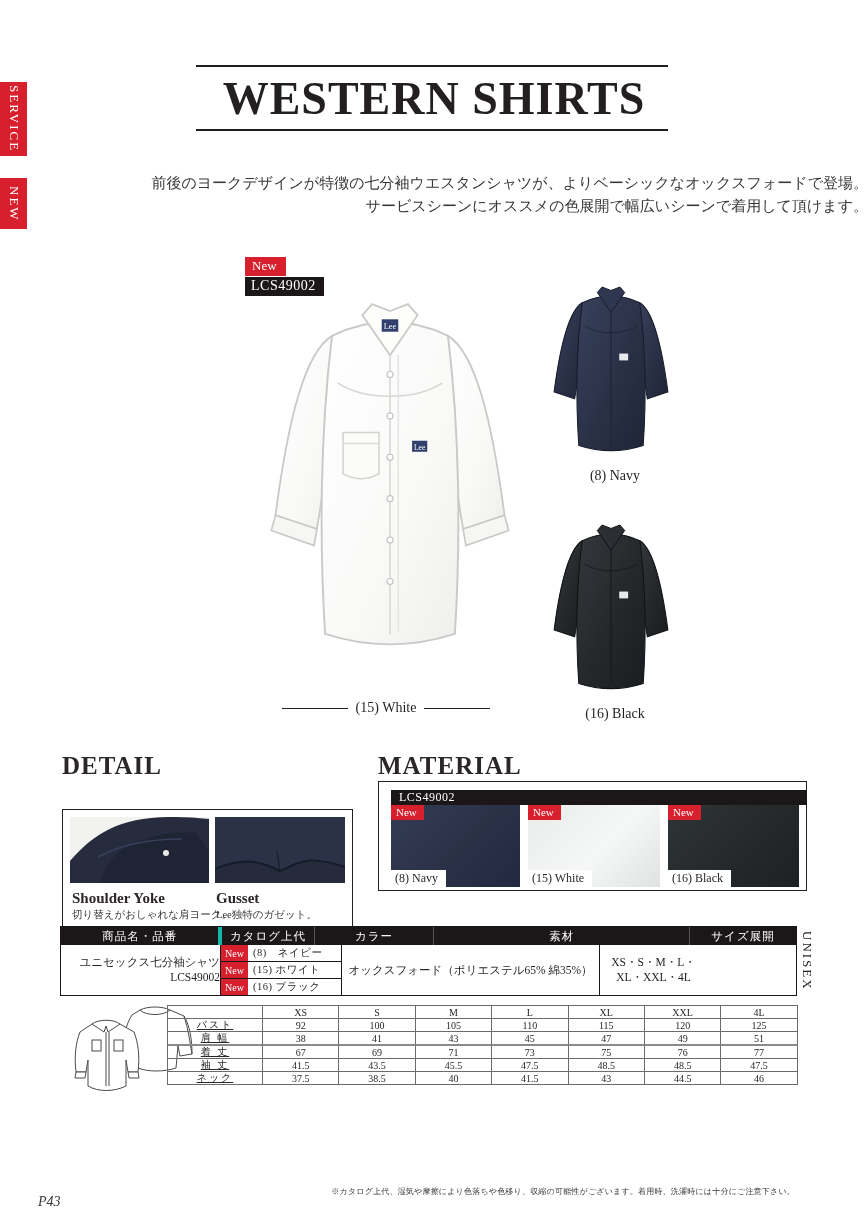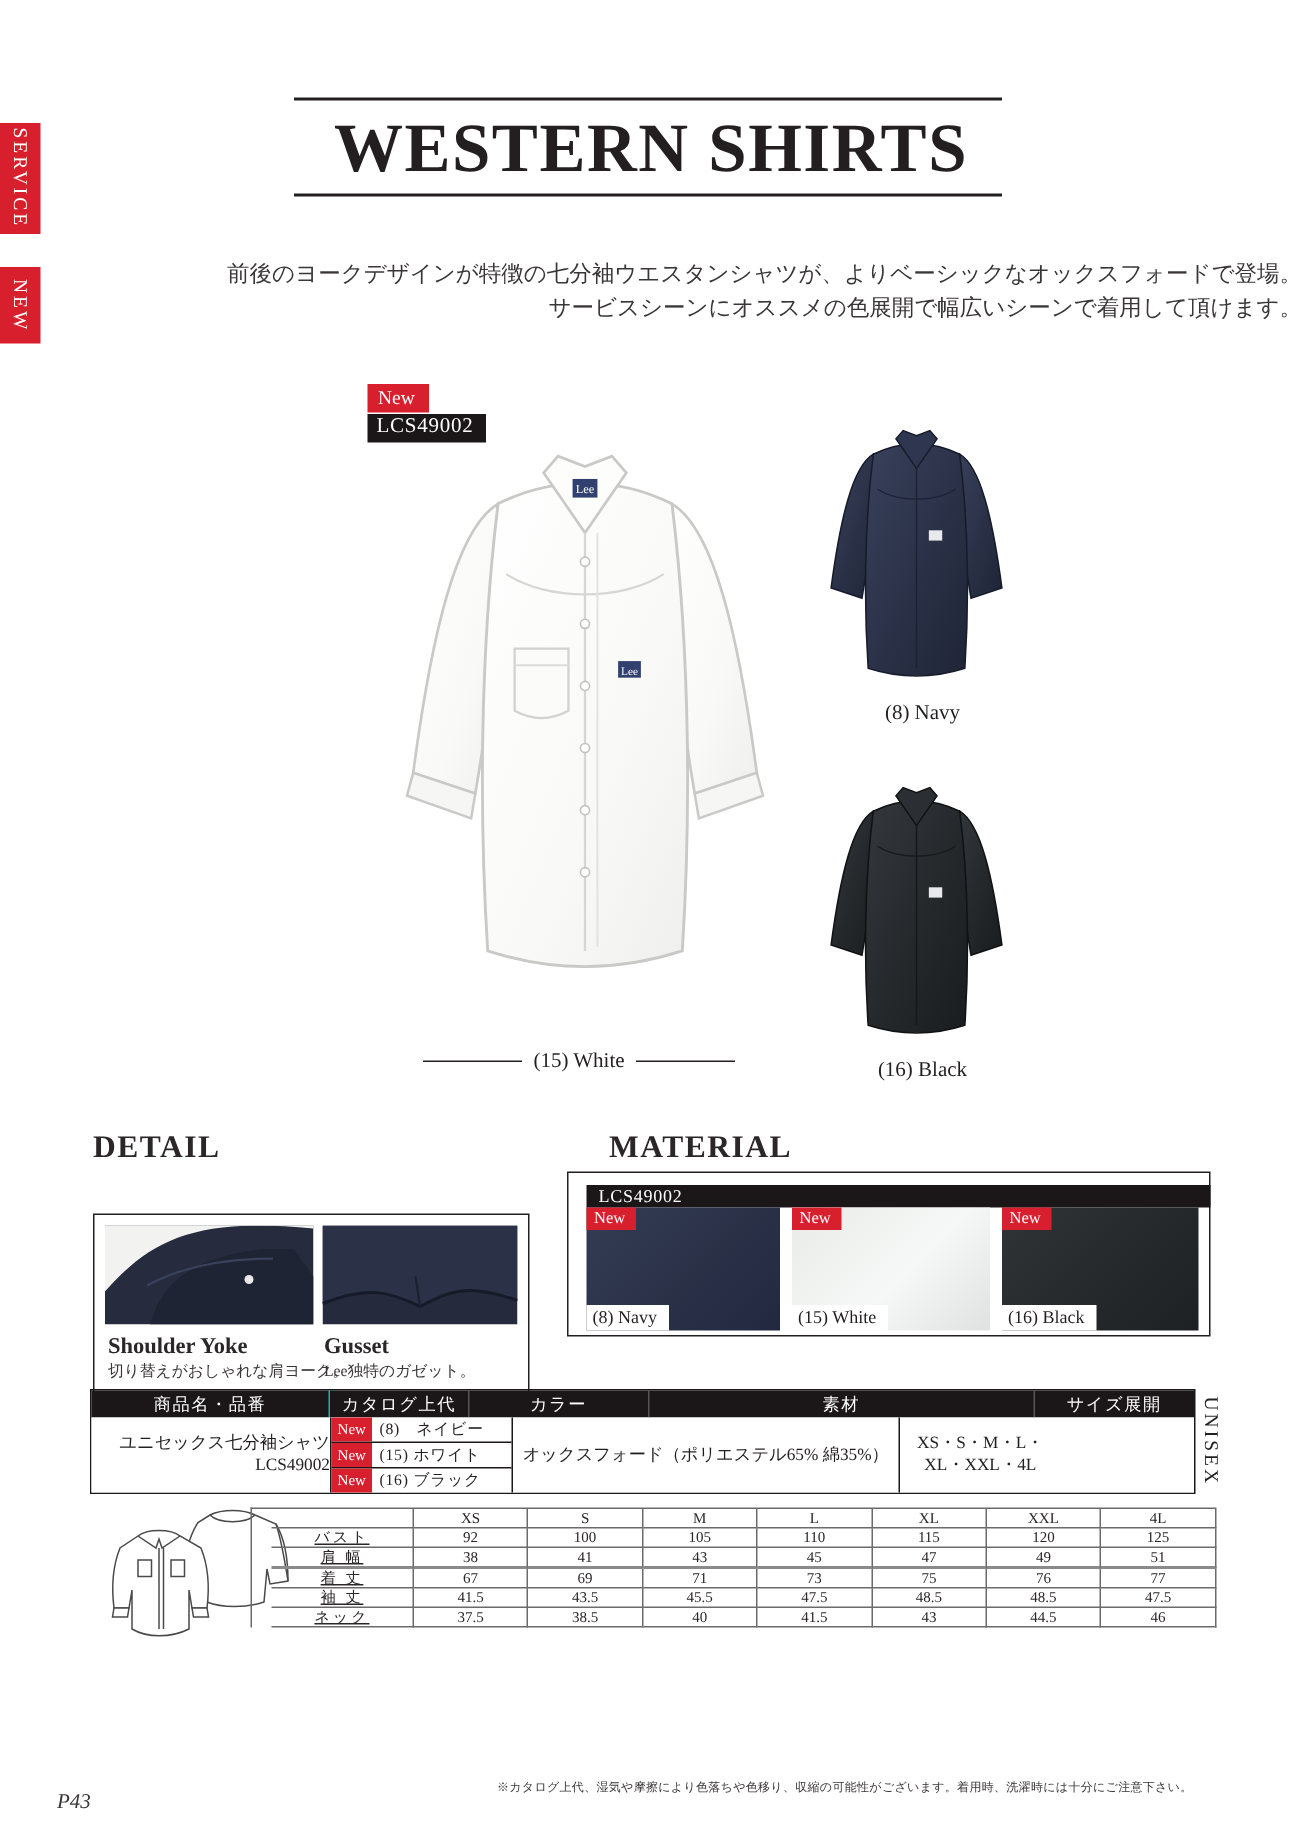--- a/index.html
+++ b/index.html
@@ -18,21 +18,21 @@
          text-align:center;width:100%;color:#231f20;}
   .desc{width:100%;text-align:right;font-size:15px;line-height:23px;color:#3a3637;}
 
   
   .tag-new{background:#d71f2d;color:#fff;font-size:13px;padding:1px 9px 2px 7px;display:inline-block;}
   .tag-code{background:#1b1718;color:#fff;font-size:14px;padding:1px 8px 2px 6px;display:inline-block;letter-spacing:0.5px;}
   .shirt-label{font-size:14px;color:#231f20;text-align:center;}
   .label-rule{display:inline-block;width:66px;height:1px;background:#231f20;vertical-align:middle;margin:0 8px;}
 
   
-  .sec-head{font-size:21px;font-weight:bold;letter-spacing:1px;color:#2b2627;}
+  .sec-head{font-size:25px;font-weight:bold;letter-spacing:1px;color:#2b2627;}
 
   .frame{border:1px solid #231f20;background:#fff;}
   .detail-title{font-size:15px;font-weight:bold;color:#2b2627;line-height:17px;}
   .detail-cap{font-size:10.5px;color:#3a3637;line-height:13px;}
 
   
   .mat-bar{background:#1b1718;color:#fff;font-size:12px;letter-spacing:0.5px;
            display:flex;align-items:center;padding-left:8px;}
   .swatch{position:absolute;top:0;height:82px;}
   .swatch .new{position:absolute;top:0;left:0;background:#d71f2d;color:#fff;font-size:11px;padding:1px 7px 2px 5px;}
@@ -174,42 +174,42 @@
       <path d="M0,0 H130 V50 C95,38 85,44 65,54 C45,44 30,40 0,52 Z" fill="#2b3247"></path>
       <path d="M0,52 C30,40 45,44 65,54 C85,44 95,38 130,50" stroke="#161b29" stroke-width="2" fill="none"></path>
       <path d="M65,54 L62,34" stroke="#1b2131" stroke-width="1.5" fill="none"></path>
     </svg>
     <div class="abs detail-title" style="left:9px;top:80px;">Shoulder Yoke</div>
     <div class="abs detail-cap" style="left:9px;top:98px;">切り替えがおしゃれな肩ヨーク。</div>
     <div class="abs detail-title" style="left:153px;top:80px;">Gusset</div>
     <div class="abs detail-cap" style="left:153px;top:98px;">Lee独特のガゼット。</div>
   </div>
 
-  <div class="abs sec-head" style="left:378px;top:752px;margin-left:28px;">MATERIAL</div>
+  <div class="abs sec-head" style="left:378px;top:752px;">MATERIAL</div>
   <div class="abs frame" style="left:378px;top:781px;width:427px;height:108px;">
     <div class="abs mat-bar" style="left:12px;top:8px;width:408px;height:15px;">LCS49002</div>
     <div class="abs" style="left:12px;top:23px;width:408px;height:82px;">
       <div class="swatch" style="left:0;width:129px;background:linear-gradient(135deg,#343c55 0%,#2a3147 55%,#222840 100%);">
         <span class="new">New</span>
         <span class="lab">(8) Navy</span>
       </div>
       <div class="swatch" style="left:137px;width:132px;background:linear-gradient(135deg,#e9ebe9 0%,#f6f8f7 55%,#dfe2e0 100%);">
         <span class="new">New</span>
         <span class="lab">(15) White</span>
       </div>
       <div class="swatch" style="left:277px;width:131px;background:linear-gradient(135deg,#2f3437 0%,#25292c 55%,#1d2124 100%);">
         <span class="new">New</span>
         <span class="lab">(16) Black</span>
       </div>
     </div>
   </div>
 
   <div class="abs spec" style="left:60px;top:926px;width:735px;">
     <div class="spec-head">
-      <div style="width:159px;border-right:1px solid #14b8a6;text-align:center;">商品名・品番</div>
+      <div style="width:159px;border-right:4px solid #14b8a6;text-align:center;">商品名・品番</div>
       <div style="width:92px;border-right:1px solid #555;">カタログ上代</div>
       <div style="width:120px;border-right:1px solid #555;">カラー</div>
       <div style="width:257px;border-right:1px solid #555;">素材</div>
       <div style="width:107px;">サイズ展開</div>
     </div>
     <div class="spec-body">
       <div class="cell" style="width:159px;align-items:flex-end;">
         <div>ユニセックス七分袖シャツ</div>
         <div>LCS49002</div>
       </div>
@@ -247,21 +247,21 @@
       <path d="M34,22 L46,30 L48,24 L50,30 L62,22" fill="none"></path>
       <line x1="48" y1="30" x2="48" y2="84"></line>
       <line x1="51" y1="30" x2="51" y2="84"></line>
       <rect x="34" y="38" width="9" height="11"></rect>
       <rect x="56" y="38" width="9" height="11"></rect>
       <path d="M18,70 L28,70 L27,76 L17,76 Z"></path>
       <path d="M80,70 L70,70 L71,76 L81,76 Z"></path>
     </g>
   </svg>
 
-  <div class="abs size-grid" style="left:167px;top:1005px;padding-left:13px;">
+  <div class="abs size-grid" style="left:167px;top:1005px;">
     <div></div>
     <div>XS</div>
     <div>S</div>
     <div>M</div>
     <div>L</div>
     <div>XL</div>
     <div>XXL</div>
     <div>4L</div>
 
     <div class="rl">バスト</div>

